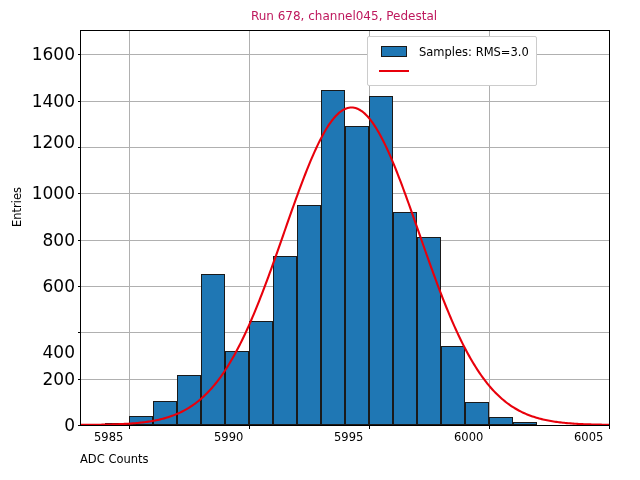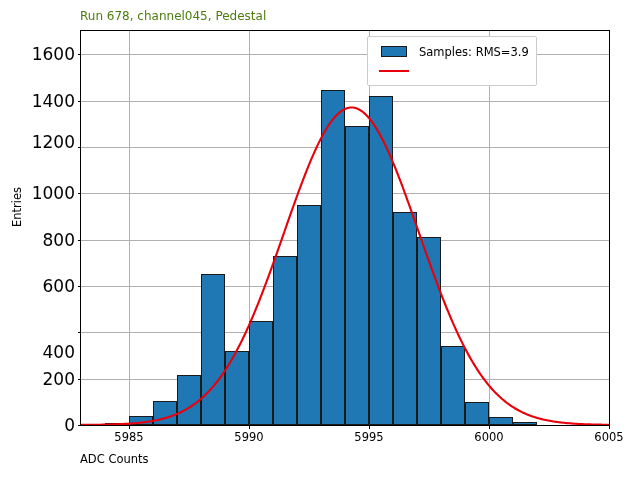--- a/index.html
+++ b/index.html
@@ -19,23 +19,23 @@
     left: 0; top: 0;
     width: 640px;
     height: 480px;
     background: #ffffff;
   }
   #chart-title {
     position: absolute;
     left: 80px;
     top: 9px;
     width: 528px;
-    text-align: left;
+    text-align: center;
     font-size: 12px;
-    color: #4d7c0f;
+    color: #be185d;
     line-height: 15px;
     white-space: nowrap;
   }
   #plot-area {
     position: absolute;
     left: 80px;
     top: 30px;
     width: 528px;
     height: 394px;
     border: 1.1px solid #000000;
@@ -90,21 +90,21 @@
     left: -3.5px;
     width: 3.5px;
     height: 1.1px;
     background: #000000;
   }
   .xtick-label {
     position: absolute;
     top: 6px;
     width: 70px;
     margin-left: -35px;
-    text-align: center;
+    text-align: left;
     font-size: 11.5px;
     color: #000000;
     line-height: 12px;
   }
   .xtick-mark {
     position: absolute;
     top: 0;
     width: 1.1px;
     height: 3.5px;
     background: #000000;
@@ -253,21 +253,21 @@
         <div class="xtick-label" style="left: 528px; top: 400px;">6005</div>
         <div class="xtick-mark" style="left: 528px; top: 394px;"></div>
       </div>
   </div>
 
   <div id="legend">
     <div class="legend-row">
       <span class="legend-swatch-wrap">
           <span class="legend-patch"></span>
         </span>
-      <span class="legend-text">Samples: RMS=3.9</span>
+      <span class="legend-text">Samples: RMS=3.0</span>
     </div>
     <div class="legend-row">
       <span class="legend-swatch-wrap">
           <span class="legend-line"></span>
         </span>
     </div>
   </div>
 
 </div>
 

